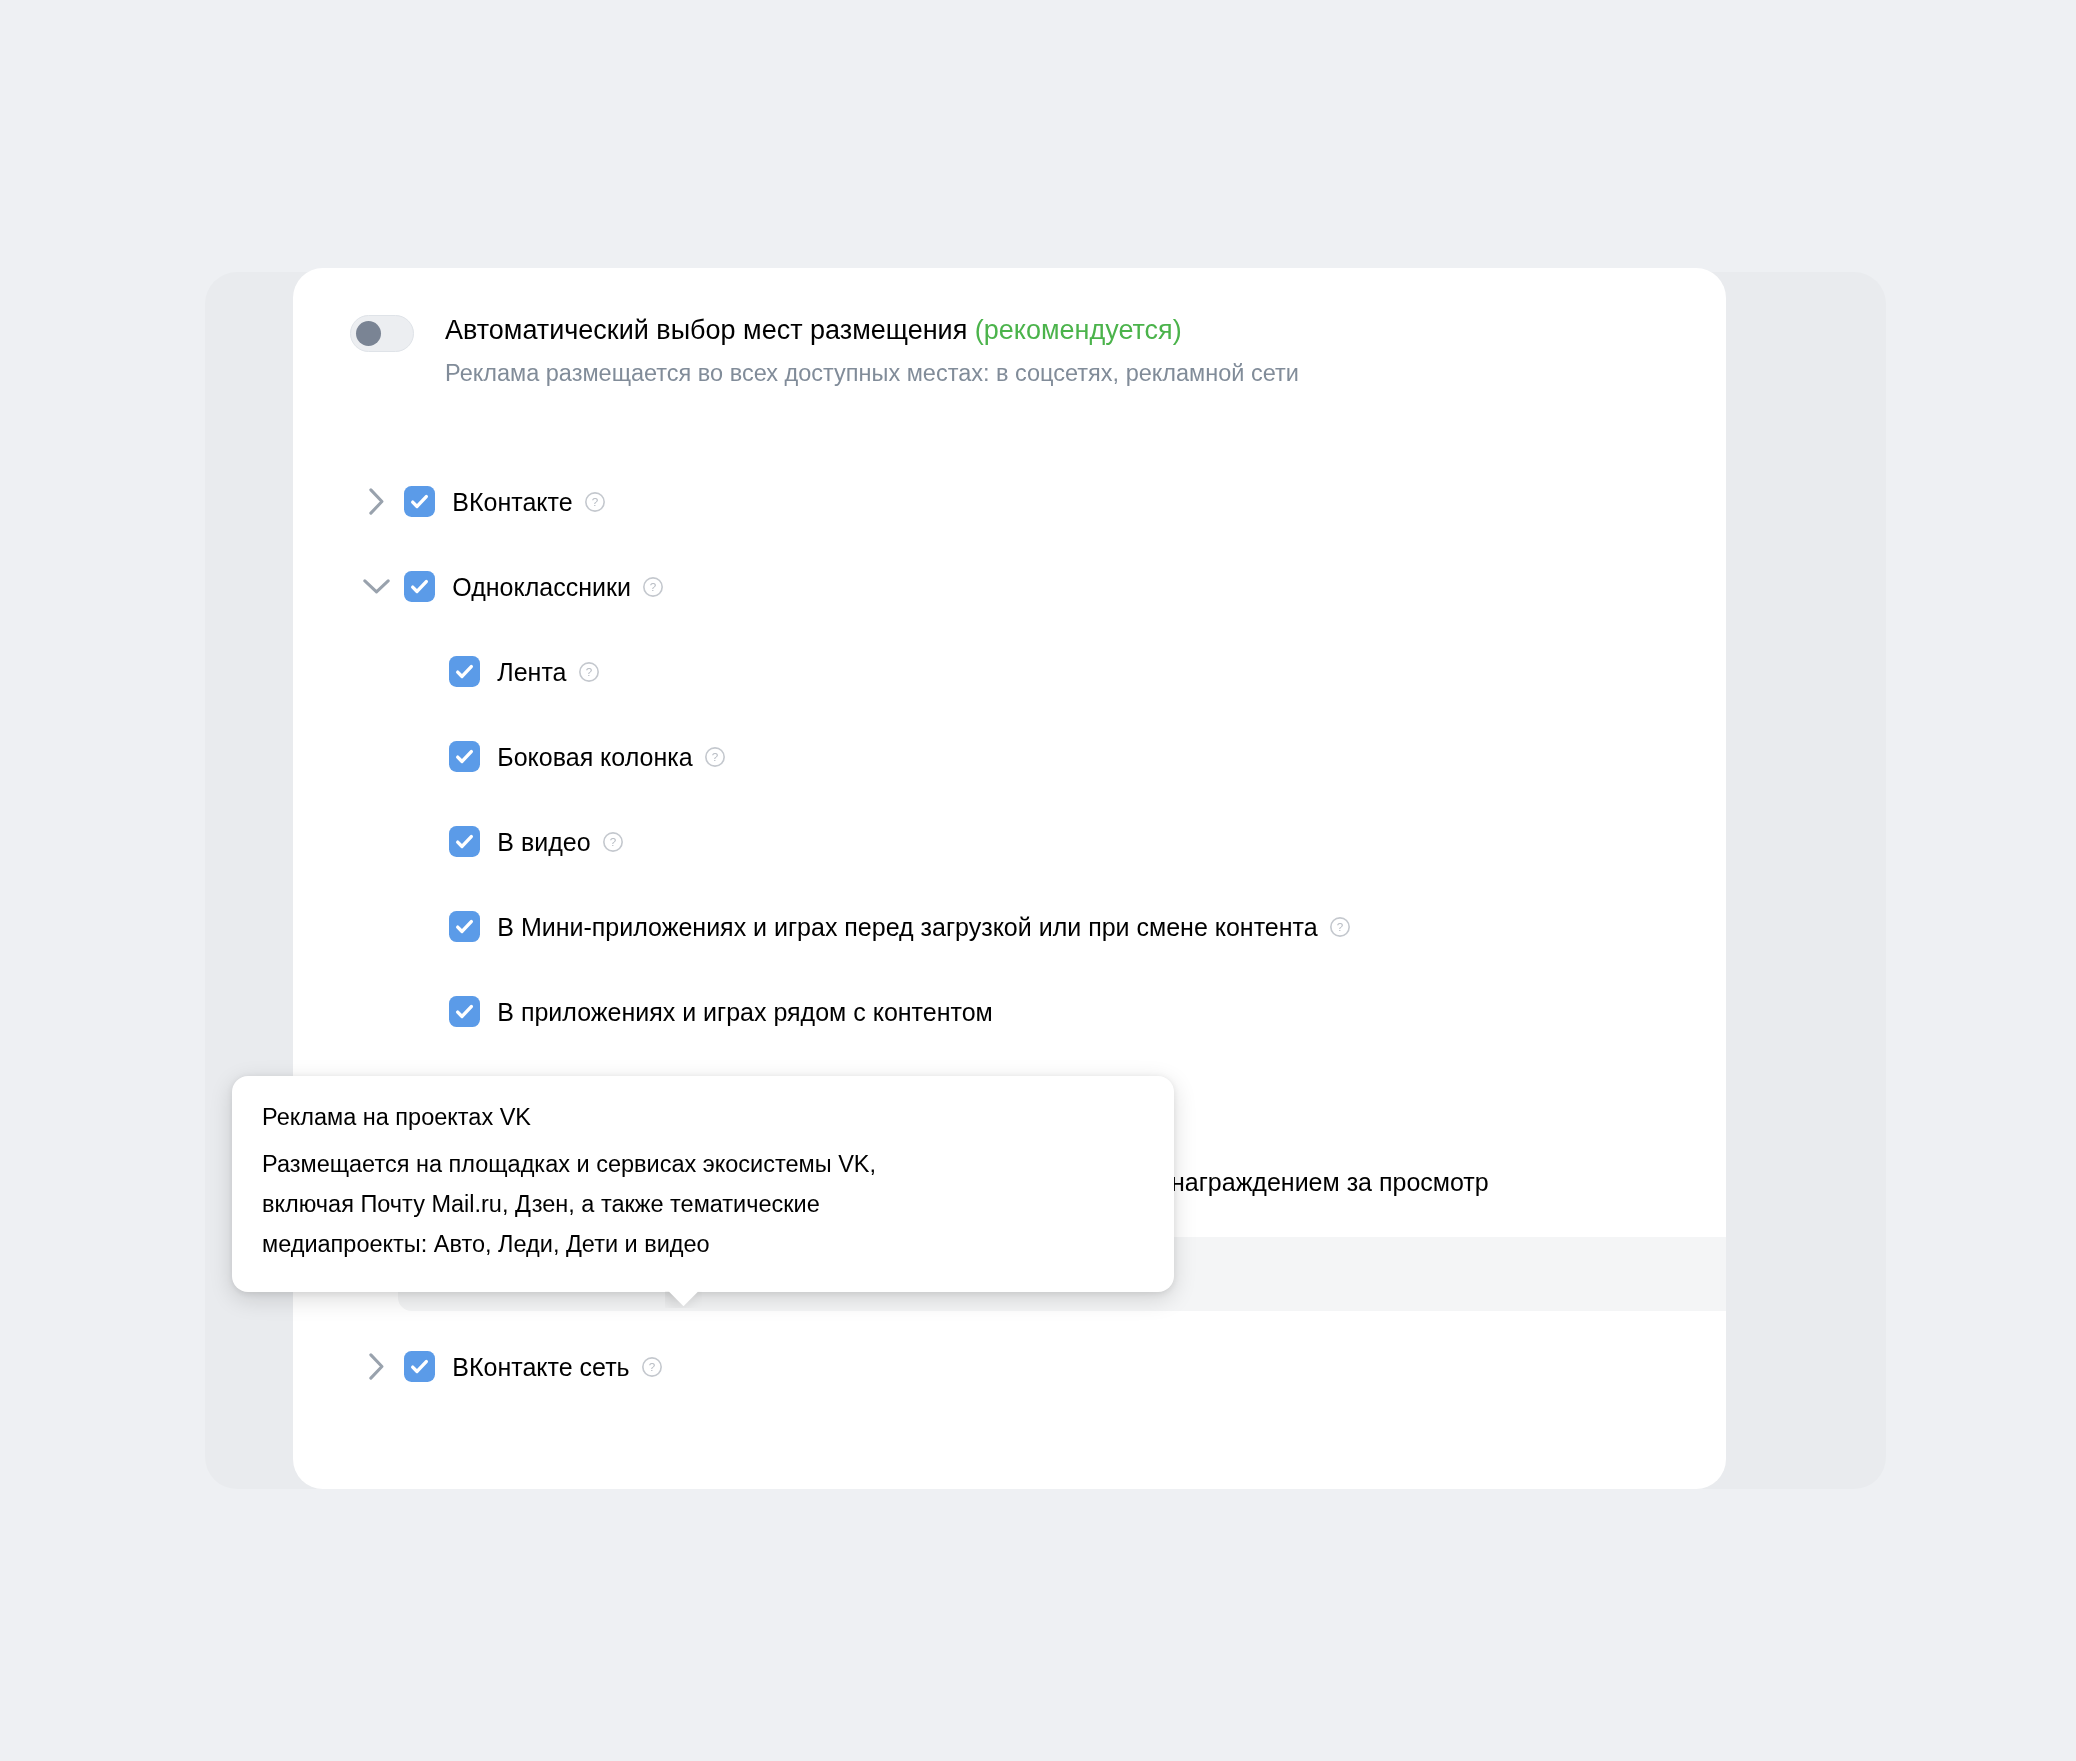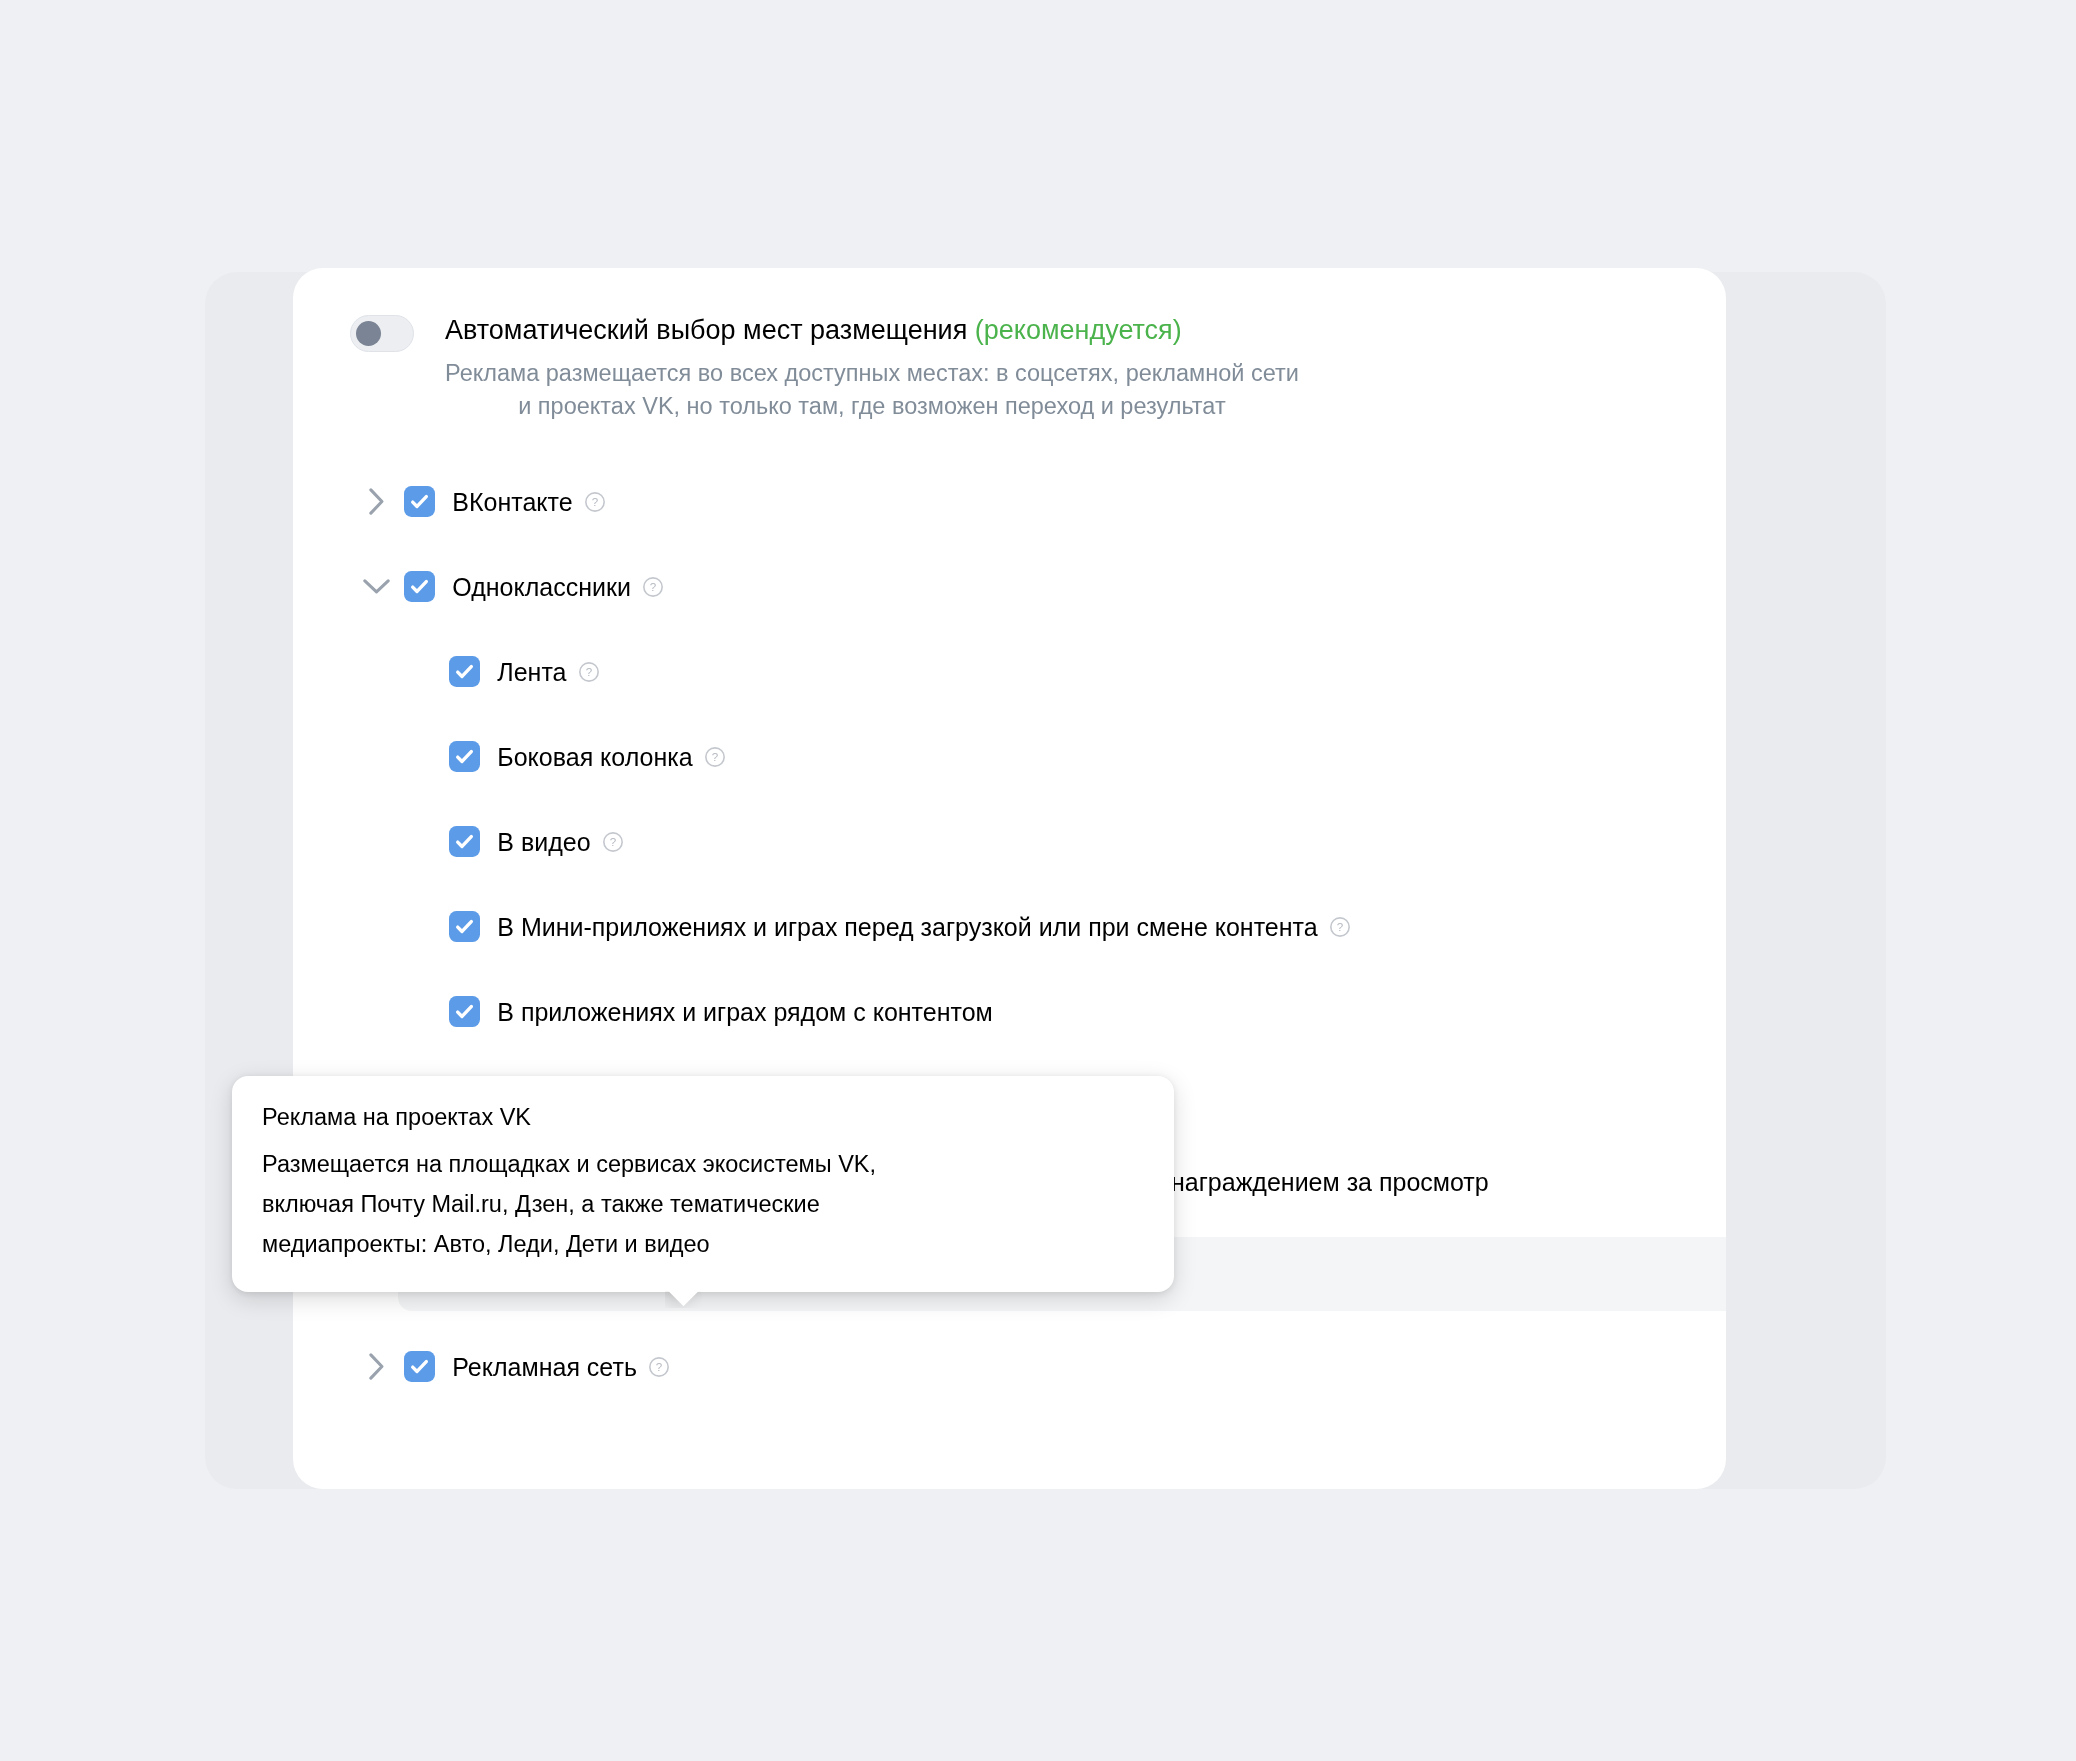--- a/index.html
+++ b/index.html
@@ -205,21 +205,20 @@
     <div class="toggle">
       <div class="knob"></div>
     </div>
     <div class="header-text">
       <div class="header-title">
         <span>Автоматический выбор мест размещения</span>
         <span class="rec">(рекомендуется)</span>
       </div>
       <div class="header-desc">
         <div>Реклама размещается во всех доступных местах: в соцсетях, рекламной сети</div>
-        <div>и проектах VK, но только там, где возможен переход и результат</div>
       </div>
     </div>
   </div>
 
   <div class="tree">
 
     <div class="row lvl-0 gap-m">
       <span class="chev">
         <svg width="16" height="27" viewBox="0 0 26 44">
             <path d="M3 3 L21 22 L3 41" fill="none" stroke="#99a2ad" stroke-width="5" stroke-linecap="round" stroke-linejoin="round"></path>
@@ -370,21 +369,21 @@
       <span class="chev">
         <svg width="16" height="27" viewBox="0 0 26 44">
             <path d="M3 3 L21 22 L3 41" fill="none" stroke="#99a2ad" stroke-width="5" stroke-linecap="round" stroke-linejoin="round"></path>
           </svg>
       </span>
       <span class="cbx">
         <svg width="21" height="21" viewBox="0 0 34 34">
             <path d="M6 18 L13 25 L28 9" fill="none" stroke="#ffffff" stroke-width="5.5" stroke-linecap="round" stroke-linejoin="round"></path>
           </svg>
       </span>
-      <span class="row-label">Рекламная сеть</span>
+      <span class="row-label">ВКонтакте сеть</span>
       <span class="help">
         <svg width="22" height="22" viewBox="0 0 36 36">
             <circle cx="18" cy="18" r="15" fill="none" stroke="#c4c8ce" stroke-width="2.6"></circle>
             <text x="18" y="25" text-anchor="middle" font-family="Liberation Sans, sans-serif" font-size="19" fill="#b6bbc2">?</text>
           </svg>
       </span>
     </div>
 
   </div>
 </div>

